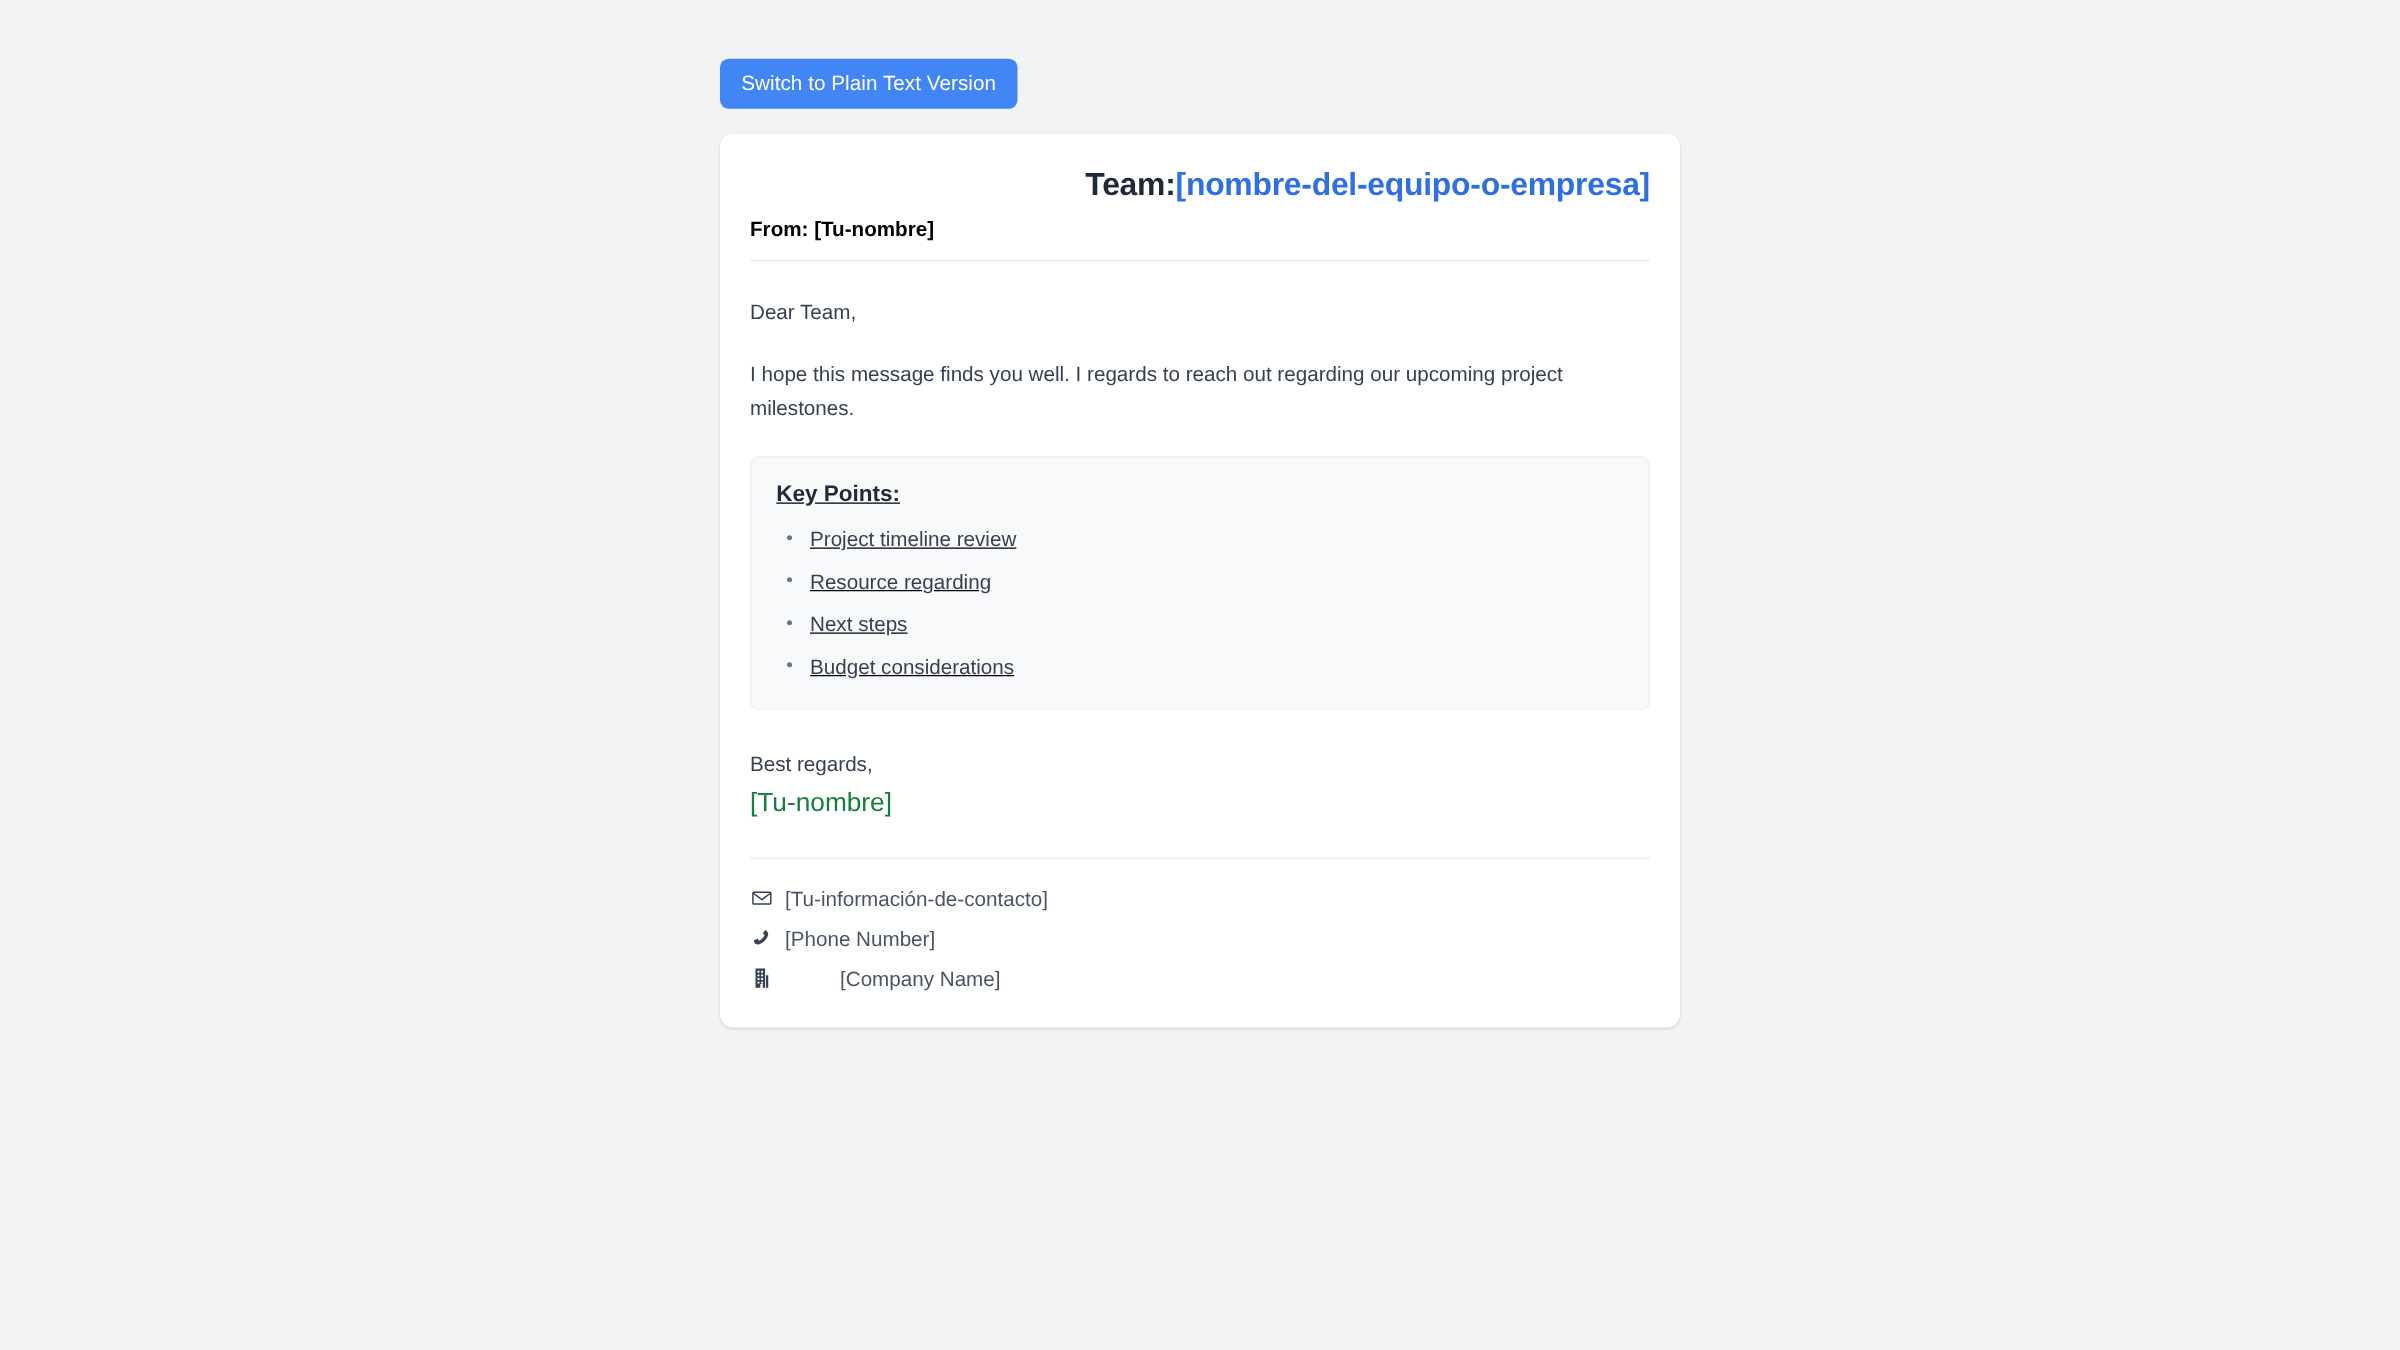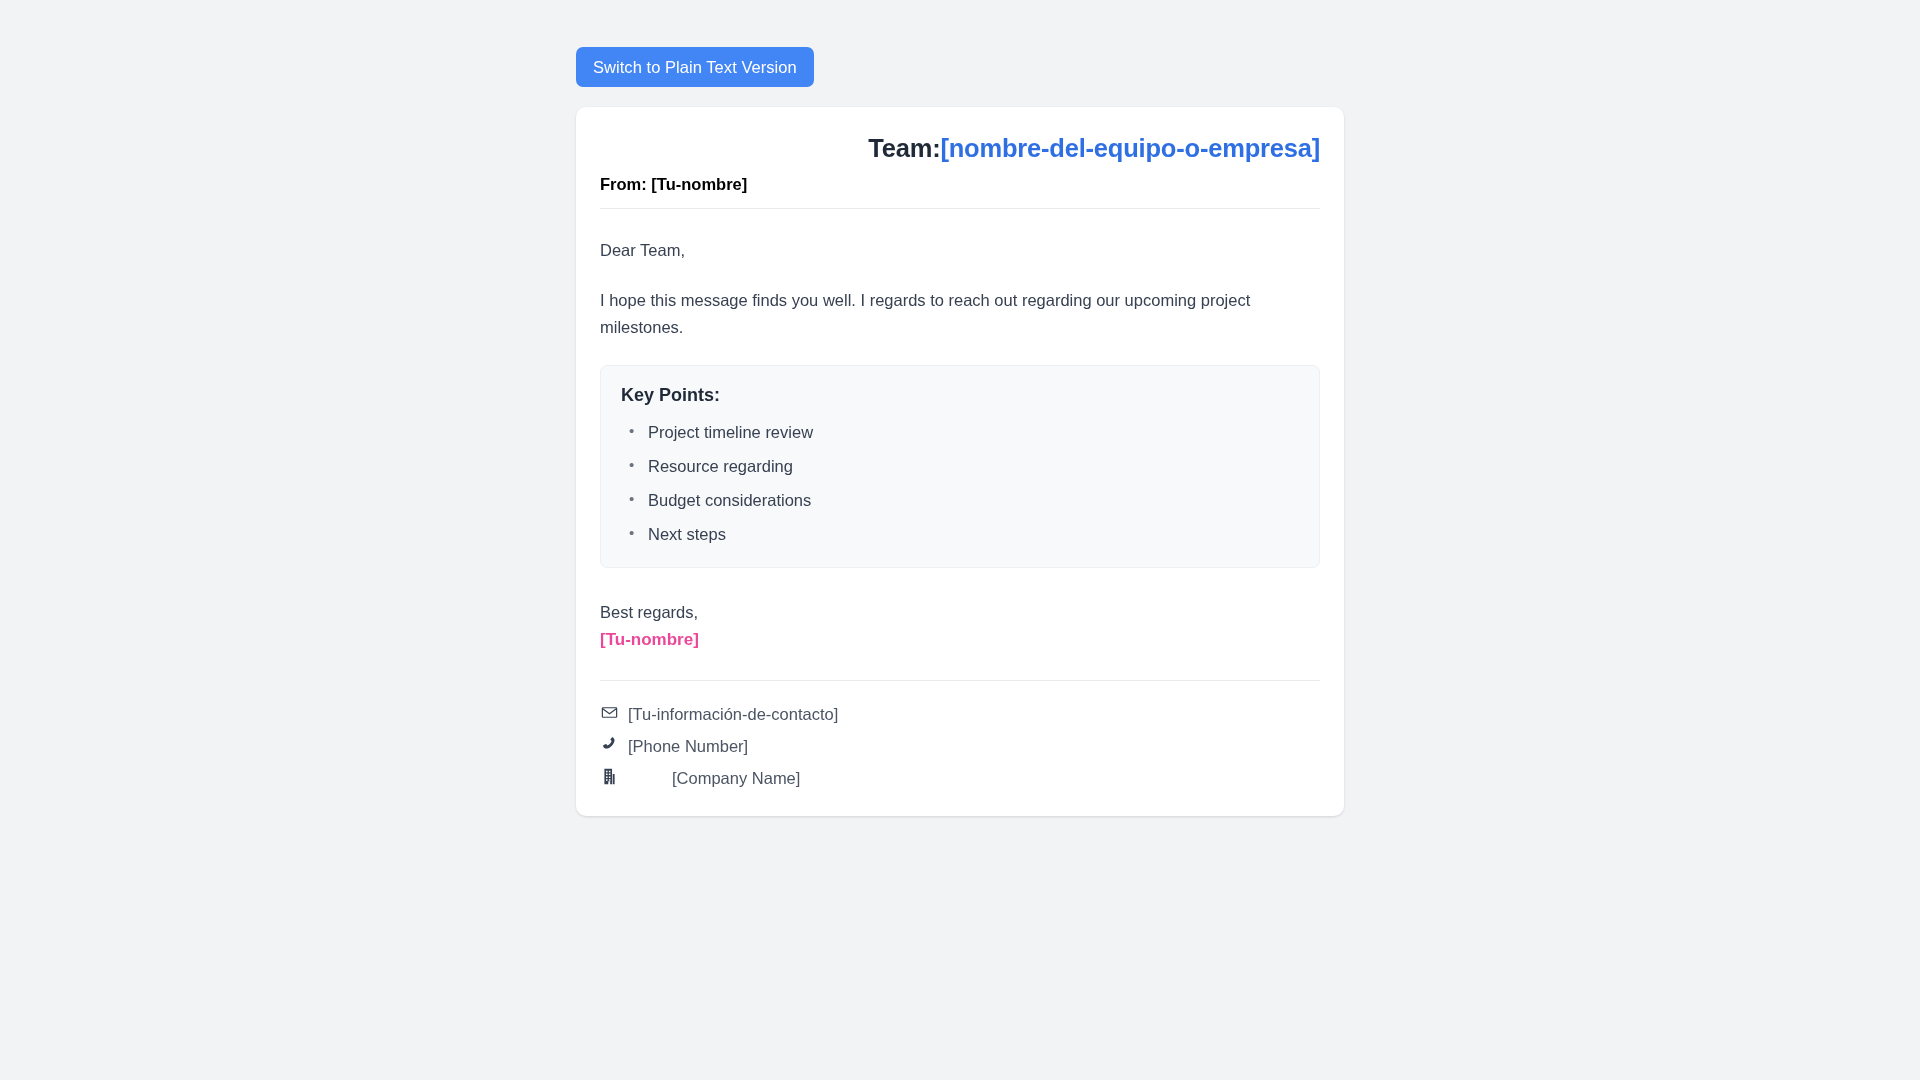--- a/index.html
+++ b/index.html
@@ -95,20 +95,21 @@
     max-width: 718px;
   }
 
   
   .keypoints-box {
     background: #f8f9fb;
     border: 1px solid #edeff2;
     border-radius: 7px;
     padding: 18px 20px 20px 20px;
     margin: 0 0 32px 0;
+    text-decoration: underline;
   }
   .keypoints-title {
     margin: 0 0 14px 0;
     font-size: 18px;
     font-weight: bold;
     color: #1f2937;
     line-height: 1.3;
   }
   .keypoints-list {
     margin: 0;
@@ -138,24 +139,24 @@
     margin: 0 0 26px 0;
   }
   .signoff {
     margin: 0 0 2px 0;
     font-size: 16.5px;
     line-height: 1.55;
     color: #374151;
   }
   .signer-name {
     margin: 0;
-    font-size: 17px;
-    font-weight: bold;
+    font-size: 21px;
+    font-weight: normal;
     line-height: 1.55;
-    color: #ec4899;
+    color: #15803d;
   }
 
   
   .contact-footer {
     border-top: 1px solid #e8eaed;
     padding-top: 22px;
   }
   .contact-row {
     display: flex;
     align-items: flex-start;
@@ -195,22 +196,22 @@
 
       <p class="greeting">Dear Team,</p>
 
       <p class="intro-paragraph">I hope this message finds you well. I regards to reach out regarding our upcoming project milestones.</p>
 
       <div class="keypoints-box">
         <div class="keypoints-title">Key Points:</div>
         <ul class="keypoints-list">
           <li>Project timeline review</li>
           <li>Resource regarding</li>
+          <li>Next steps</li>
           <li>Budget considerations</li>
-          <li>Next steps</li>
         </ul>
       </div>
 
       <div class="signature-block">
         <p class="signoff">Best regards,</p>
         <p class="signer-name">[Tu-nombre]</p>
       </div>
 
       <div class="contact-footer">
 

